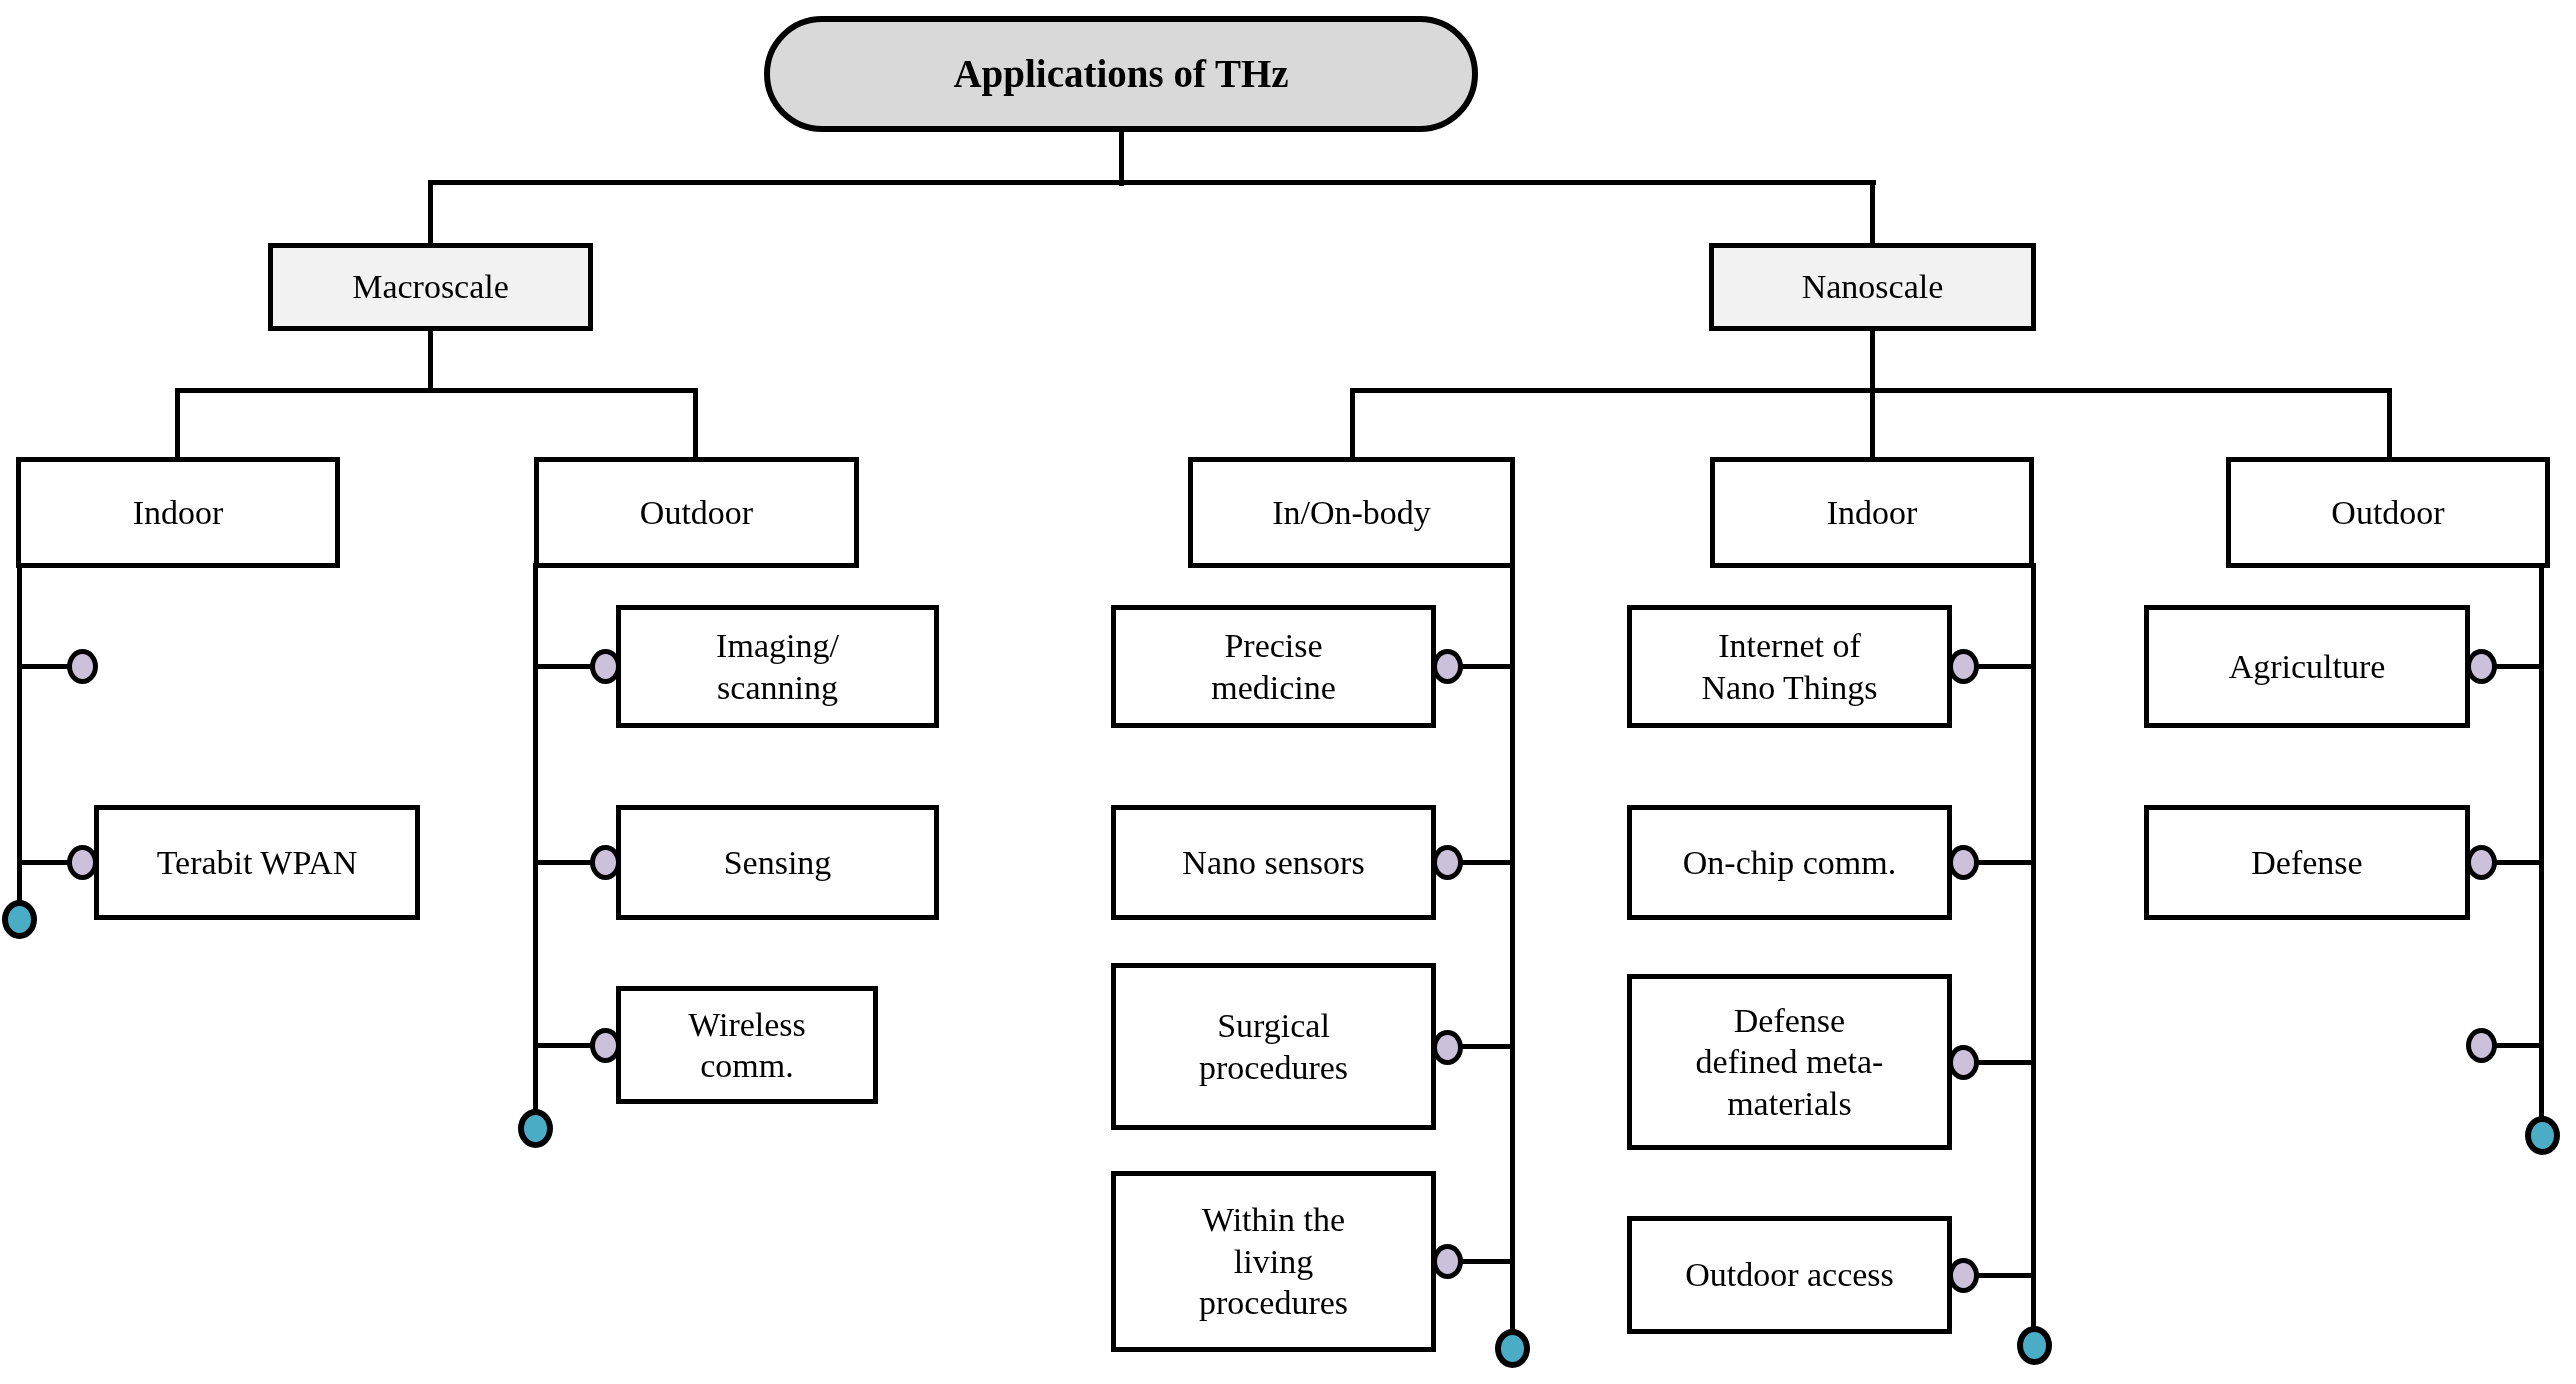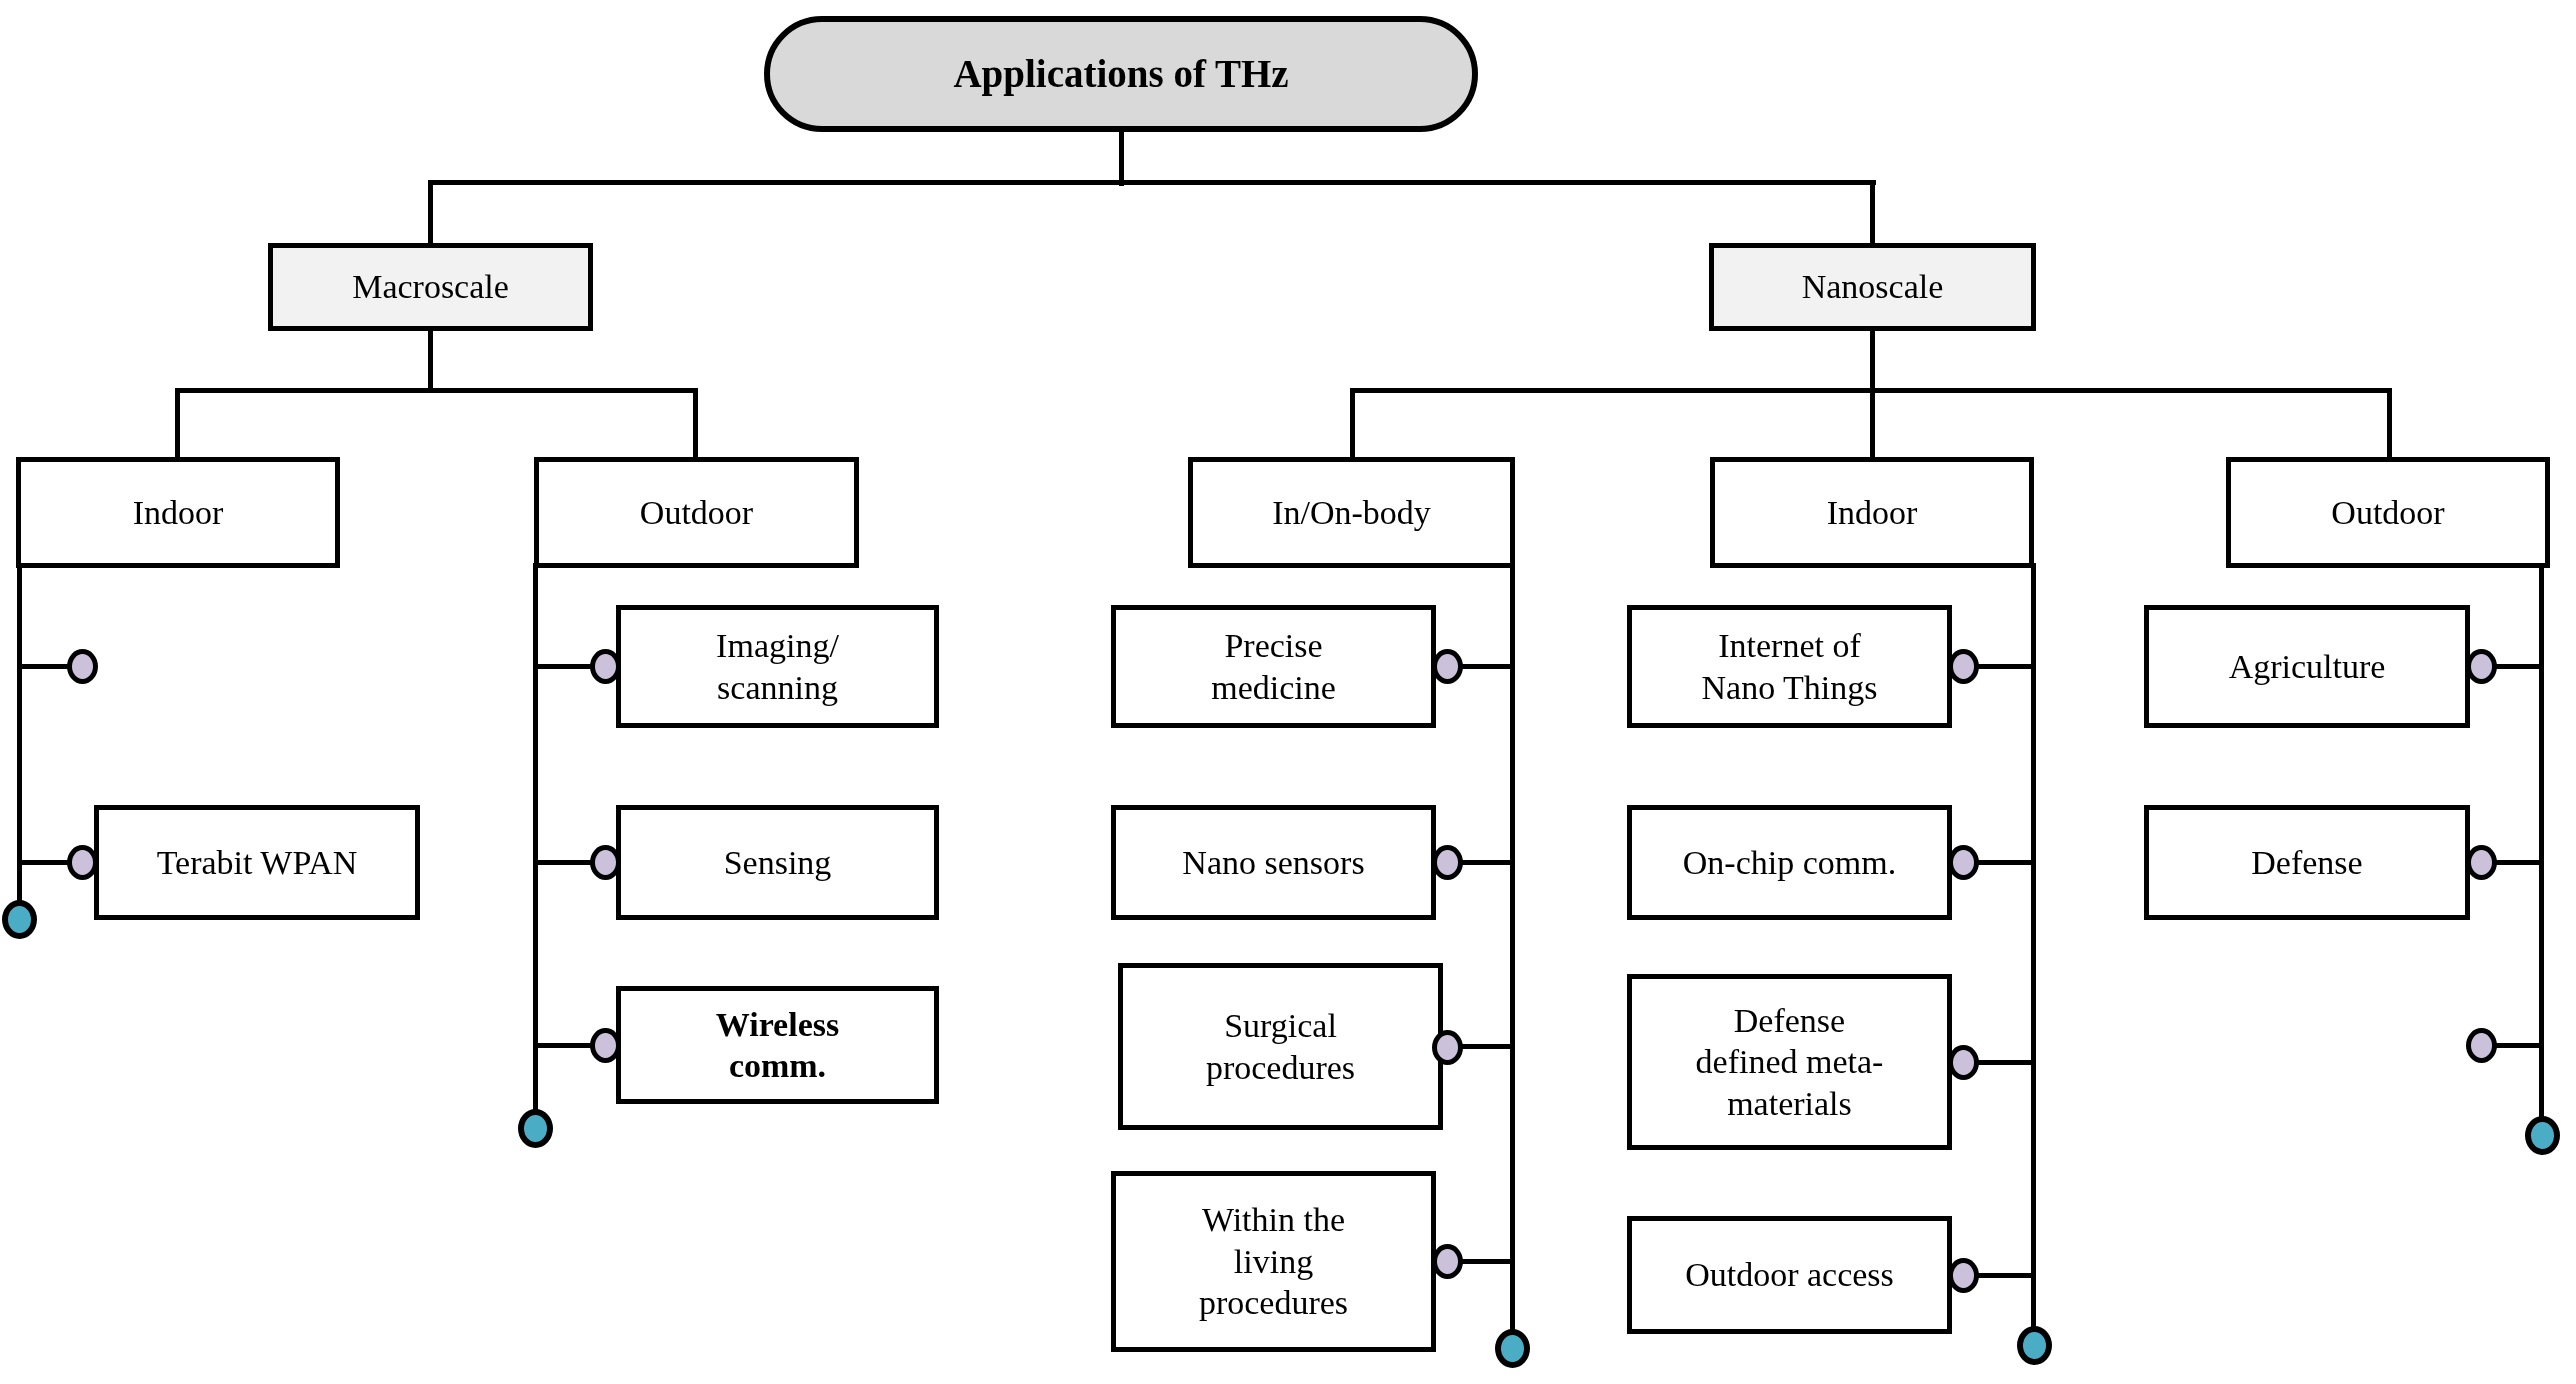--- a/index.html
+++ b/index.html
@@ -74,27 +74,27 @@
   <div class="node" style="left:534px;top:457px;width:325px;height:111px;">Outdoor</div>
   <div class="node" style="left:1188px;top:457px;width:327px;height:111px;">In/On-body</div>
   <div class="node" style="left:1710px;top:457px;width:324px;height:111px;">Indoor</div>
   <div class="node" style="left:2226px;top:457px;width:324px;height:111px;">Outdoor</div>
 
   <div class="node leaf" style="left:94px;top:805px;width:326px;height:115px;">Terabit WPAN</div>
 
   <div class="node leaf" style="left:616px;top:605px;width:323px;height:123px;">Imaging/
 scanning</div>
   <div class="node leaf" style="left:616px;top:805px;width:323px;height:115px;">Sensing</div>
-  <div class="node leaf" style="left:616px;top:986px;width:323px;height:118px;font-weight:bold;">Wireless
+  <div class="node leaf" style="left:616px;top:986px;width:262px;height:118px;">Wireless
 comm.</div>
 
   <div class="node leaf" style="left:1111px;top:605px;width:325px;height:123px;">Precise
 medicine</div>
   <div class="node leaf" style="left:1111px;top:805px;width:325px;height:115px;">Nano sensors</div>
-  <div class="node leaf" style="left:1111px;top:963px;width:325px;height:167px;margin-left:7px;">Surgical
+  <div class="node leaf" style="left:1111px;top:963px;width:325px;height:167px;">Surgical
 procedures</div>
   <div class="node leaf" style="left:1111px;top:1171px;width:325px;height:181px;">Within the
 living
 procedures</div>
 
   <div class="node leaf" style="left:1627px;top:605px;width:325px;height:123px;">Internet of
 Nano Things</div>
   <div class="node leaf" style="left:1627px;top:805px;width:325px;height:115px;">On-chip comm.</div>
   <div class="node leaf" style="left:1627px;top:974px;width:325px;height:176px;">Defense
 defined meta-

